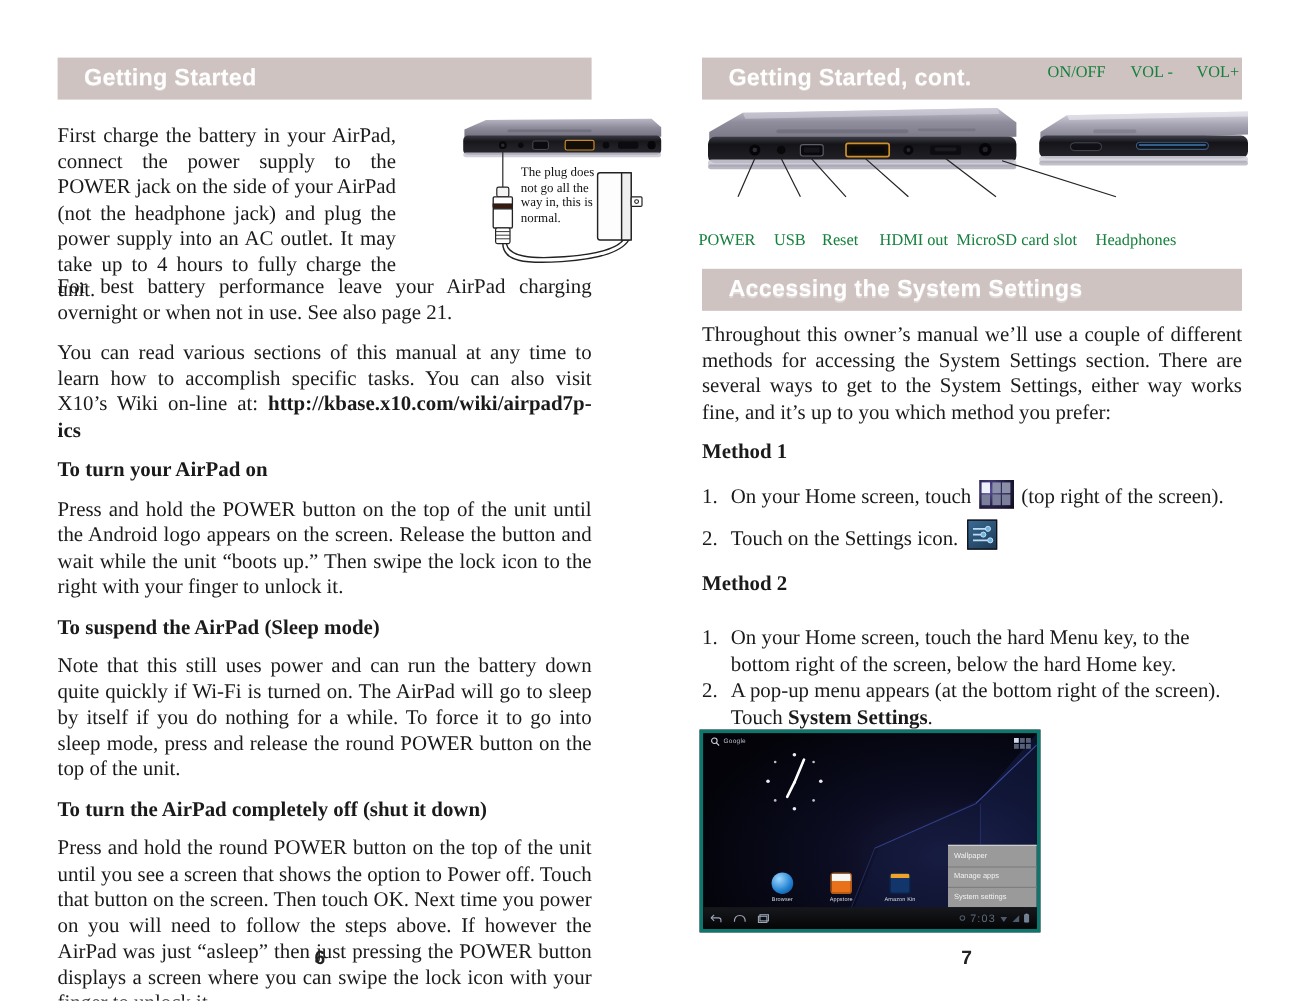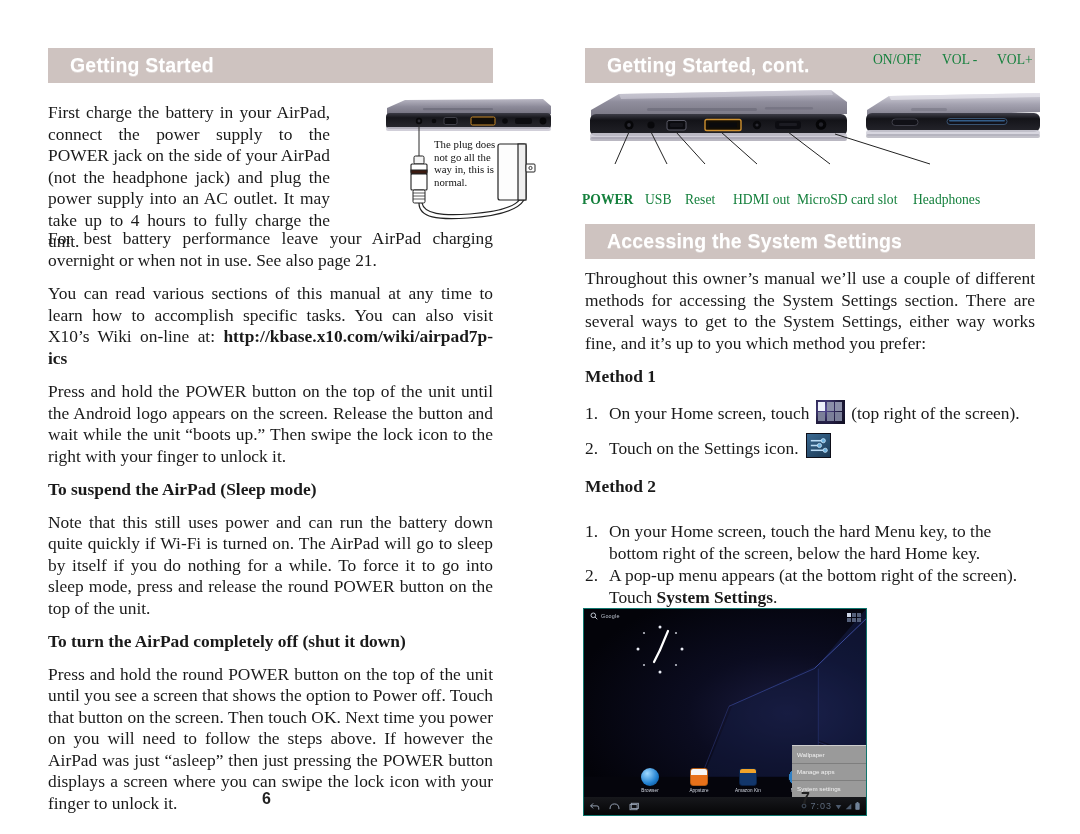--- a/index.html
+++ b/index.html
@@ -88,22 +88,22 @@
   
   .fig-ports { position: absolute; left: 0px; top: 60px; width: 455px; height: 148px; }
   .portlabels, .toplabels {
     position: absolute; font-size: 13.6px; font-family: "Liberation Serif", serif; color: #15803d;
     white-space: nowrap;
   }
 
   
   .fig-android {
     position: absolute; left: 0px; top: 0px;
-    width: 284px; height: 208px;
-    border: 1px solid #0f766e;
+    width: 284px; height: 169px;
+    border: 3px solid #0f766e;
     background: #05050c;
     overflow: hidden;
   }
   .and-wall { position: absolute; inset: 0; }
   .and-search {
     position: absolute; left: 6px; top: 3px;
     display: flex; align-items: center; gap: 3px;
     color: #cfd6e2;
   }
   .and-search .g {
@@ -230,20 +230,21 @@
     <div style="position:absolute; left:0; top:228px; width:445px;">
 
       <p class="body">For best battery performance leave your AirPad charging overnight or when not in use. See also page 21.</p>
 
       <p class="body">
         <span>You can read various sections of this manual at any time to learn how to accomplish specific tasks. You can also visit X10’s Wiki on-line at:</span>
         <b class="b">http://kbase.x10.com/wiki/airpad7p-ics</b>
       </p>
 
 
+      <p class="head">To turn your AirPad on</p>
 
       <p class="body">Press and hold the POWER button on the top of the unit until the Android logo appears on the screen. Release the button and wait while the unit “boots up.” Then swipe the lock icon to the right with your finger to unlock it.</p>
 
       <p class="head">To suspend the AirPad (Sleep mode)</p>
 
       <p class="body">Note that this still uses power and can run the battery down quite quickly if Wi-Fi is turned on. The AirPad will go to sleep by itself if you do nothing for a while. To force it to go into sleep mode, press and release the round POWER button on the top of the unit.</p>
 
       <p class="head">To turn the AirPad completely off (shut it down)</p>
 
       <p class="body">Press and hold the round POWER button on the top of the unit until you see a screen that shows the option to Power off. Touch that button on the screen. Then touch OK. Next time you power on you will need to follow the steps above. If however the AirPad was just “asleep” then just pressing the POWER button displays a screen where you can swipe the lock icon with your finger to unlock it.</p>
@@ -326,21 +327,21 @@
         <line x1="91" y1="4" x2="120" y2="36" stroke="#222" stroke-width="1"></line>
         <line x1="136" y1="4" x2="172" y2="36" stroke="#222" stroke-width="1"></line>
         <line x1="203" y1="4" x2="245" y2="36" stroke="#222" stroke-width="1"></line>
         <line x1="250" y1="6" x2="345" y2="36" stroke="#222" stroke-width="1"></line>
 
         <line x1="322" y1="-30" x2="306" y2="-52" stroke="#222" stroke-width="1"></line>
         <line x1="392" y1="-32" x2="374" y2="-52" stroke="#222" stroke-width="1"></line>
         <line x1="450" y1="-32" x2="432" y2="-52" stroke="#222" stroke-width="1"></line>
       </svg>
 
-      <div class="portlabels" style="left:-3px;  top:132px;font-weight:bold;">POWER</div>
+      <div class="portlabels" style="left:-3px;  top:132px;">POWER</div>
       <div class="portlabels" style="left:60px;  top:132px;">USB</div>
       <div class="portlabels" style="left:100px; top:132px;">Reset</div>
       <div class="portlabels" style="left:148px; top:132px;">HDMI out</div>
       <div class="portlabels" style="left:212px; top:132px;">MicroSD card slot</div>
       <div class="portlabels" style="left:328px; top:132px;">Headphones</div>
 
       <div class="toplabels" style="left:288px; top:-8px;">ON/OFF</div>
       <div class="toplabels" style="left:357px; top:-8px;">VOL -</div>
       <div class="toplabels" style="left:412px; top:-8px;">VOL+</div>
     </div>

